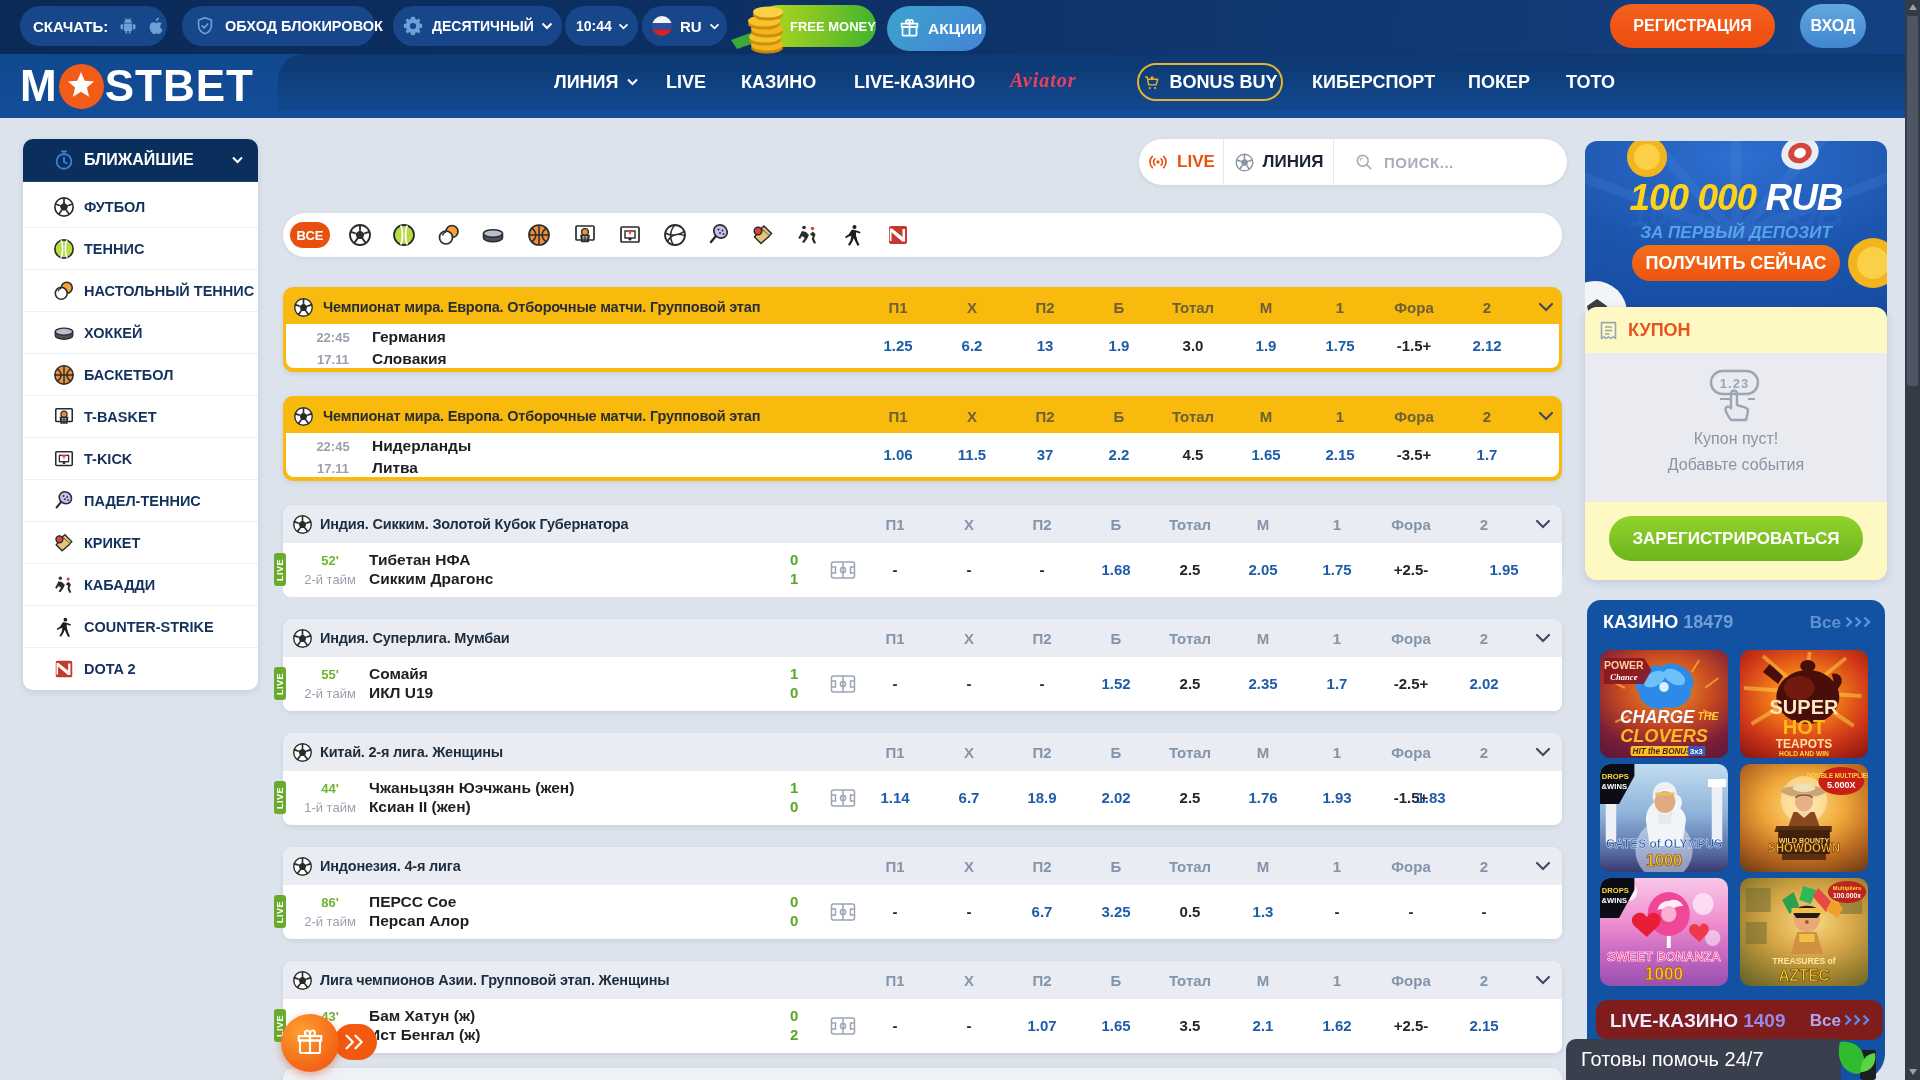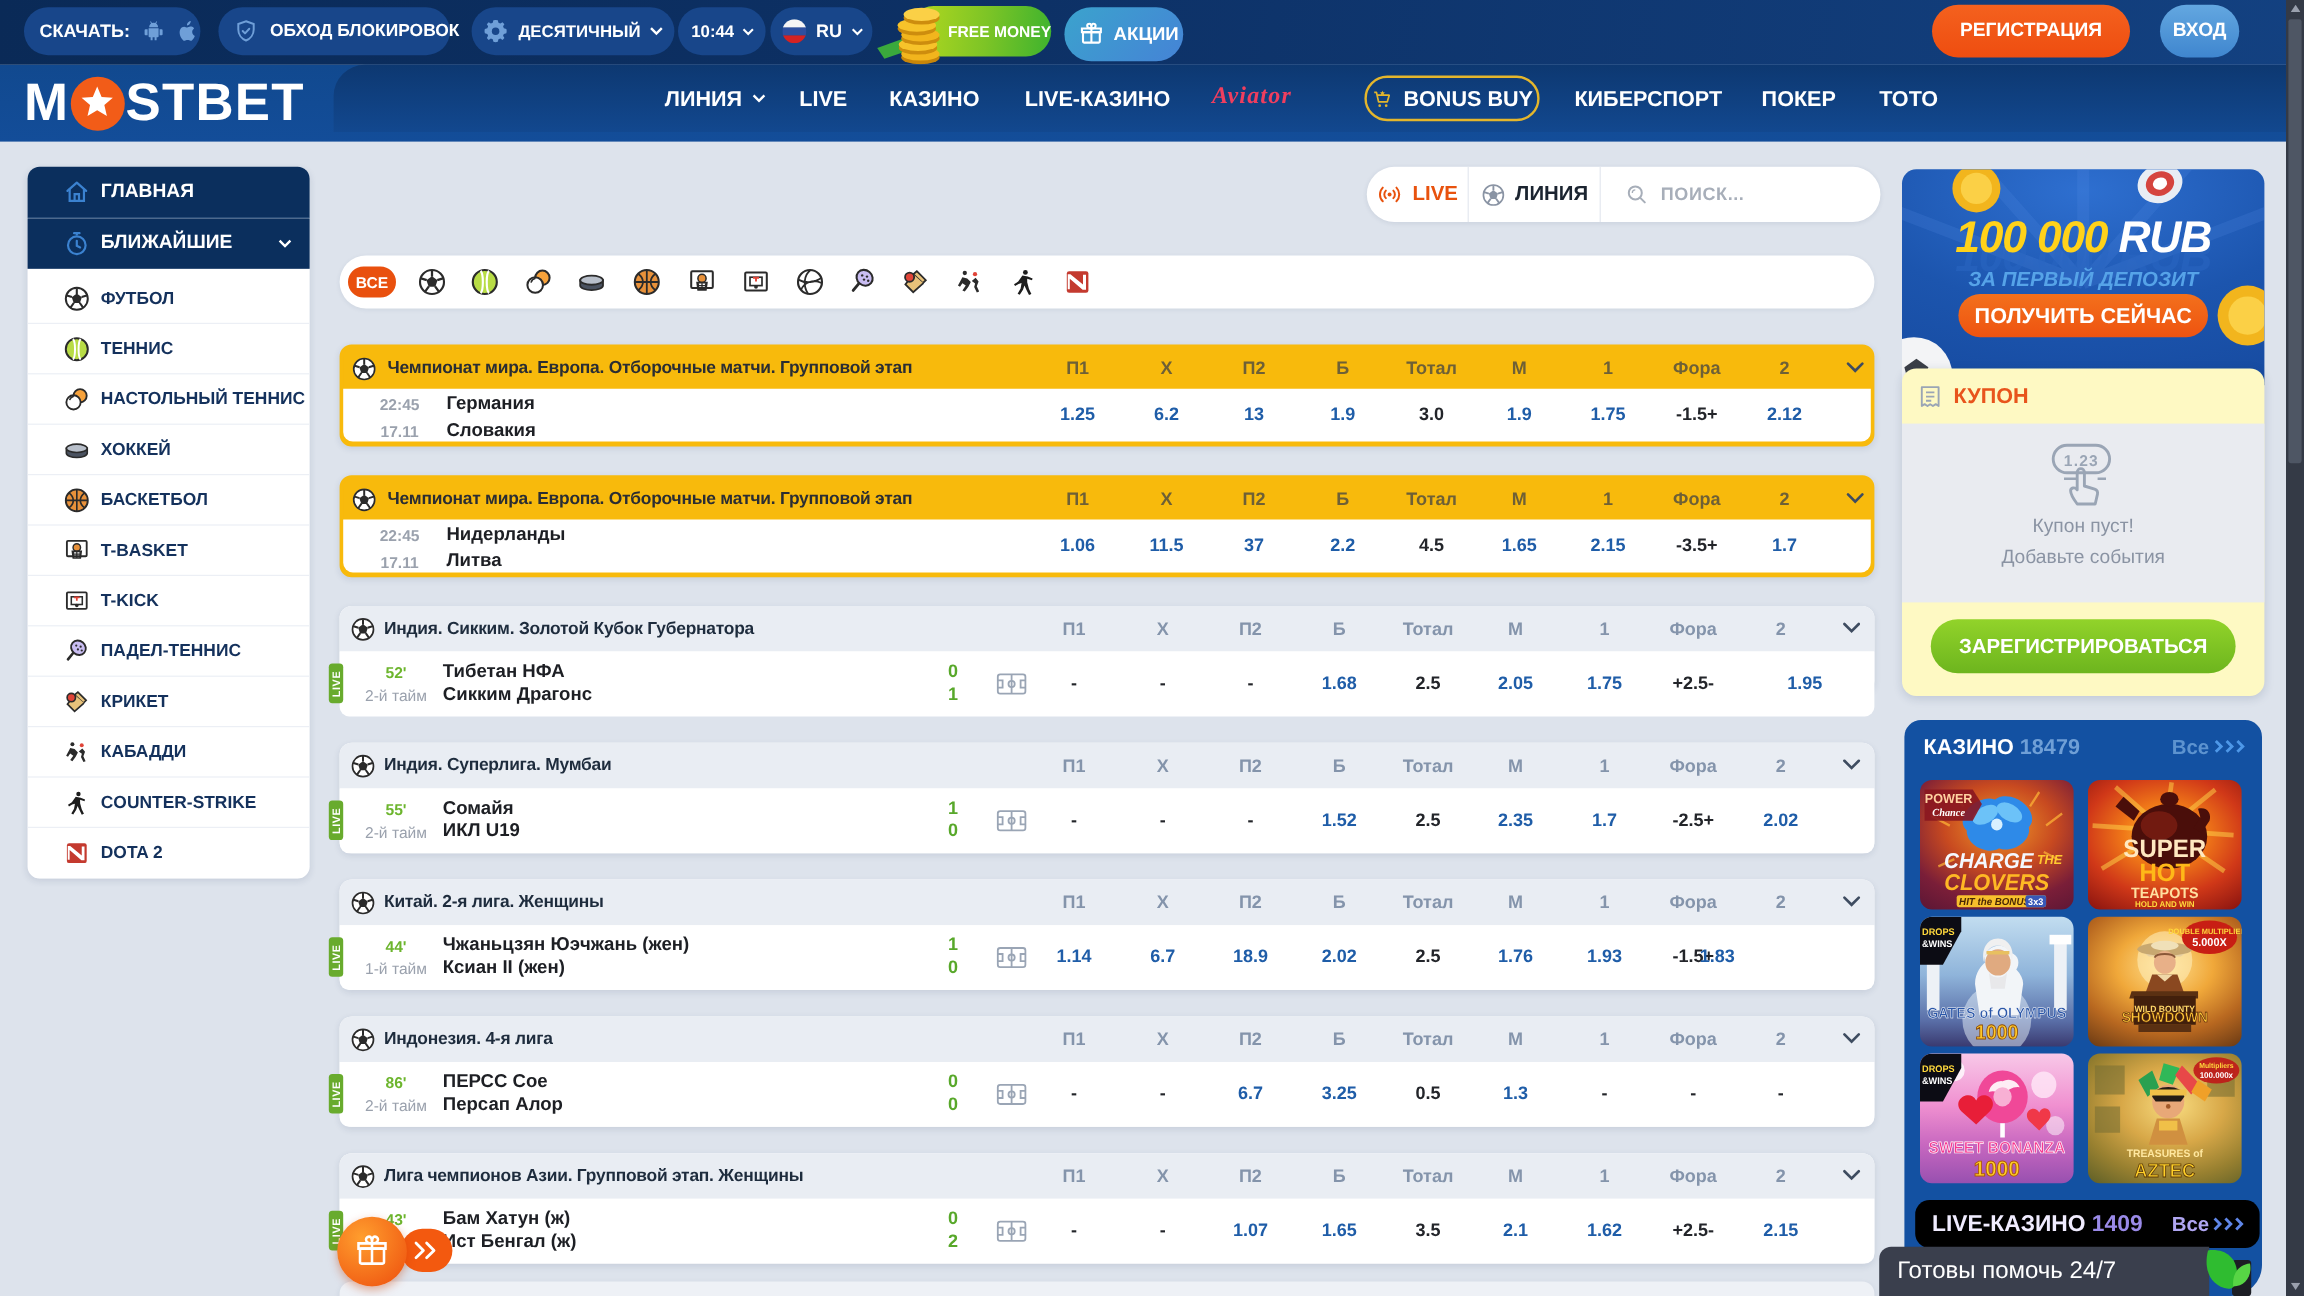--- a/index.html
+++ b/index.html
@@ -67,21 +67,21 @@
     justify-content:center; }
   .livetag span { transform:rotate(-90deg); letter-spacing:.5px; }
   .g-live .teams, .g-live .score, .g-live .t2 { line-height:19px; }
   
   #promo { position:absolute; left:1585px; top:141px; width:302px; height:180px; border-radius:12px 12px 0 0;
     background:radial-gradient(140% 120% at 50% 10%,#2e6fd0 0%,#1c55ae 45%,#14469a 100%); overflow:hidden; }
   #coupon { position:absolute; left:1585px; top:307px; width:302px; height:273px; background:#fef9c3;
     border-radius:12px; box-shadow:0 2px 8px rgba(30,50,90,.15); }
   #casino { position:absolute; left:1587px; top:600px; width:298px; height:480px; background:#1351a2;
     border-radius:14px 14px 26px 14px; }
-  #livecas { position:absolute; left:1596px; top:1000px; width:287px; height:40px; background:#000000;
+  #livecas { position:absolute; left:1596px; top:1000px; width:287px; height:40px; background:#7f1d1d;
     border-radius:12px; }
   .tile { position:absolute; width:128px; height:108px; border-radius:10px; overflow:hidden; }
   
   #scrollbar { position:absolute; right:0; top:0; width:15px; height:1080px; background:#343a46; }
   #scrollthumb { position:absolute; left:2px; top:16px; width:11px; height:370px; background:#4e5664; border-radius:2px; }
 </style>
 </head>
 <body>
 <div id="topbar">
 
@@ -212,30 +212,20 @@
         <circle cx="16.6" cy="19" r="1.4" fill="#e4b62c" stroke="none"></circle>
         <path d="M12.7 3.2l.8 1.7 1.9.2-1.4 1.2.4 1.9-1.7-1-1.7 1 .4-1.9-1.4-1.2 1.9-.2z" fill="#e4b62c" stroke="none"></path>
       </svg>
     <span style="color:#fff; font-weight:bold; font-size:18px; margin-left:8px;">BONUS BUY</span>
   </div>
   <div class="navlink" style="left:1312px;">КИБЕРСПОРТ</div>
   <div class="navlink" style="left:1468px;">ПОКЕР</div>
   <div class="navlink" style="left:1566px;">ТОТО</div>
 </div>
 <div id="sidebar">
-  <div class="sbdark">
-    <span class="sbico">
-        <svg width="22" height="22" viewBox="0 0 24 24" fill="none" stroke="#3b82d0" stroke-width="2">
-          <path d="M3.5 11L12 3.5 20.5 11" stroke-linecap="round" stroke-linejoin="round"></path>
-          <path d="M5.5 9.5V20h13V9.5" stroke-linecap="round"></path>
-          <path d="M10 20v-6h4v6"></path>
-        </svg>
-      </span>
-    <span class="sbtxt">ГЛАВНАЯ</span>
-  </div>
   <div class="sbdark">
     <span class="sbico">
         <svg width="22" height="22" viewBox="0 0 24 24" fill="none" stroke="#3b82d0" stroke-width="2">
           <circle cx="12" cy="13.5" r="8"></circle>
           <path d="M12 9.5v4.5l3 1.5" stroke-linecap="round"></path>
           <path d="M9.5 2.5h5" stroke-linecap="round"></path>
           <path d="M12 2.5v2"></path>
         </svg>
       </span>
     <span class="sbtxt">БЛИЖАЙШИЕ</span>

